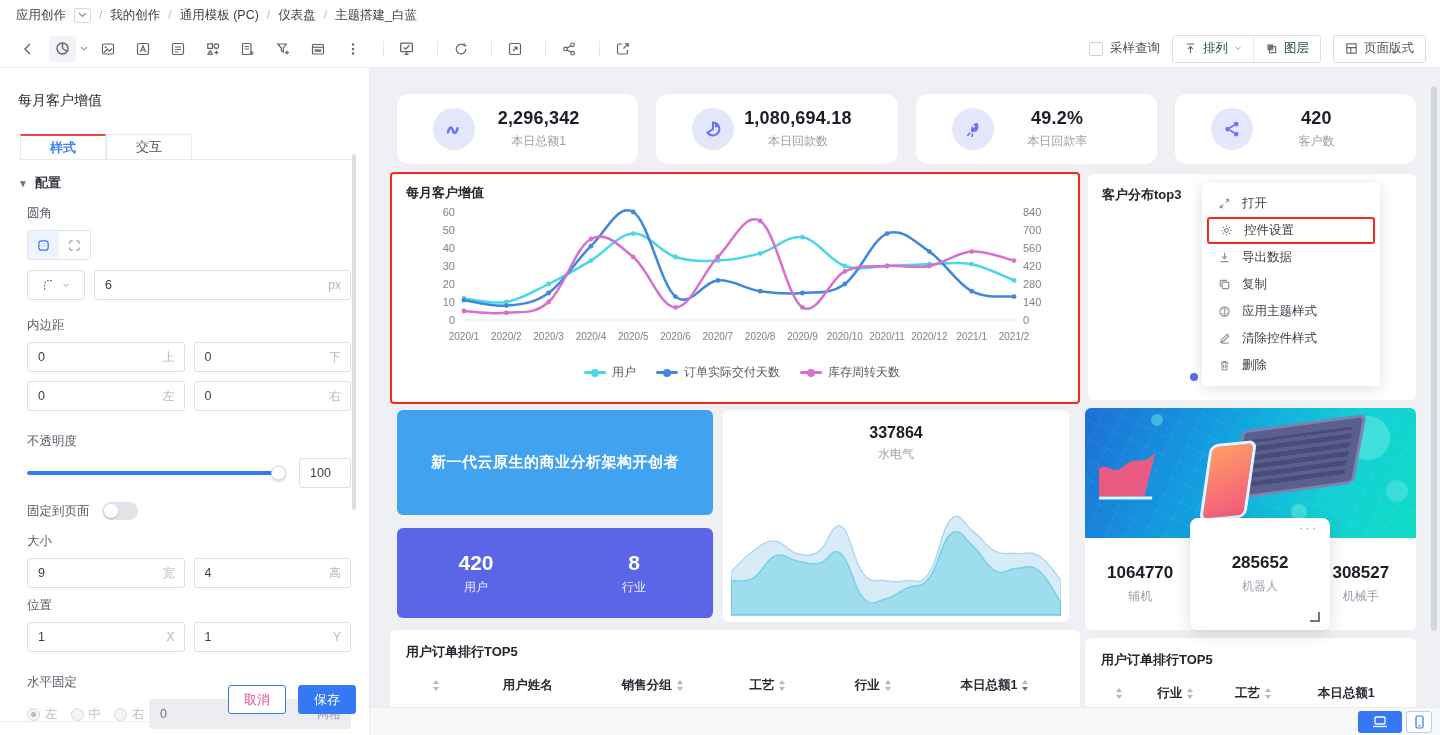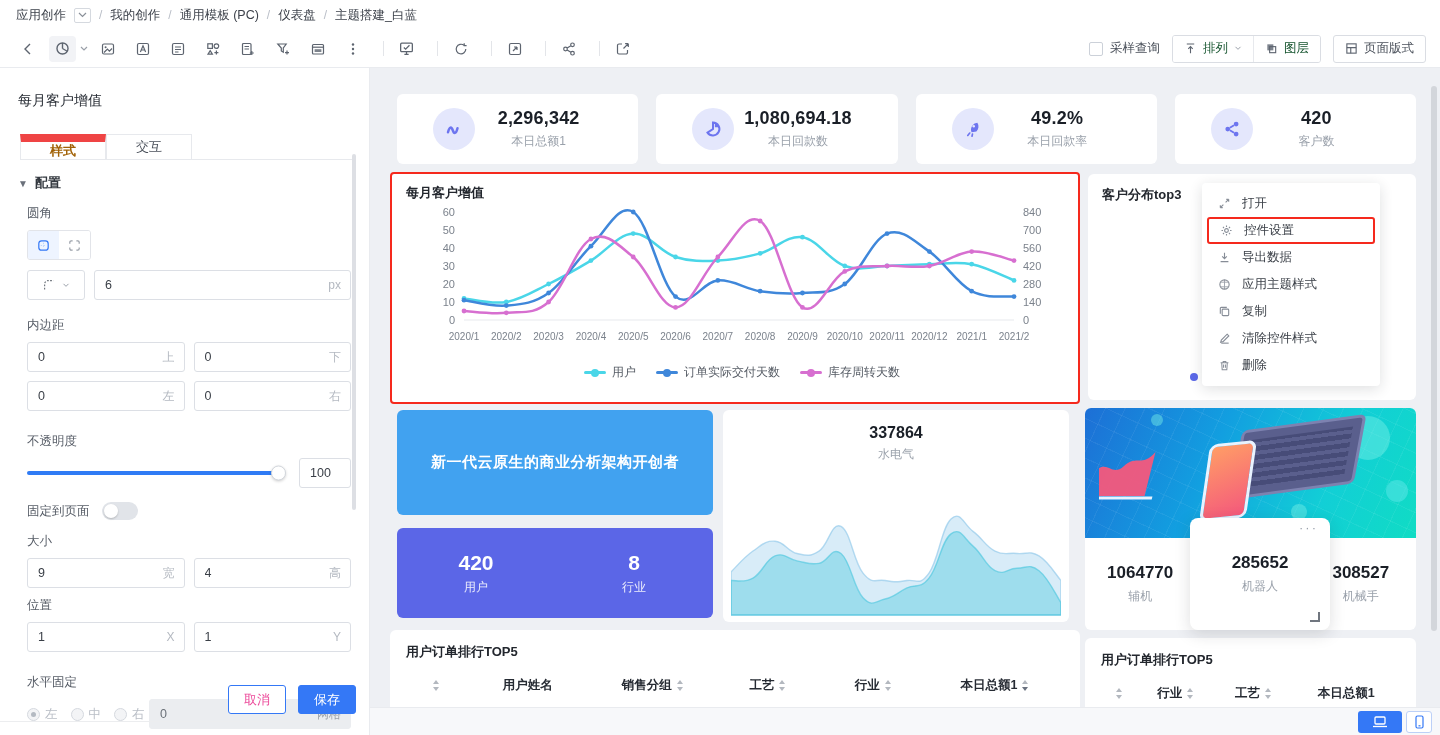--- a/index.html
+++ b/index.html
@@ -21,21 +21,21 @@
 .seg-group{display:flex;border:1px solid #dadde3;border-radius:3px;overflow:hidden;background:#fff}
 .seg-btn{display:flex;align-items:center;gap:6px;height:26px;padding:0 11px;font-size:12.5px;color:#14532d;background:#fff}
 .seg-btn+.seg-btn{border-left:1px solid #e7e9ed}
 .solo-btn{display:flex;align-items:center;gap:6px;height:28px;padding:0 11px;font-size:12.5px;color:#4b515b;border:1px solid #dadde3;border-radius:3px;background:#fff}
 
 .workspace{display:flex;height:667px}
 .left-panel{width:370px;flex:none;background:#fff;border-right:1px solid #e9ebef;position:relative;padding-top:24px}
 .panel-title{padding:0 18px;font-size:14px;color:#262b33}
 .tabs{display:flex;margin:24px 0 0 20px;width:332px;border-bottom:1px solid #e7e9ed}
 .tab{width:86px;height:25px;display:flex;align-items:center;justify-content:center;font-size:13px;color:#4b515b;border:1px solid #e7e9ed;border-bottom:none;background:#fff}
-.tab.active{border-top:8px solid #ef4444;font-weight:bold;color:#a16207}
+.tab.active{border-top:2px solid #ef4444;font-weight:bold;color:#3b82f6}
 .section{padding:13px 18px 0 27px}
 .lbl{display:block;font-size:12.5px;color:#565c66;margin-bottom:8px}
 .cfg-head{display:flex;align-items:center;gap:7px;padding:14px 0 0 18px;font-size:13px;font-weight:bold;color:#33383f}
 .cfg-head .chev{color:#6a707a;font-size:10px}
 .row{display:flex;gap:9px;margin-bottom:9px}
 .field{position:relative;flex:1;height:30px;border:1px solid #dcdfe5;border-radius:3px;background:#fff}
 .field input{width:100%;height:100%;border:none;outline:none;background:transparent;padding:0 30px 0 10px;font-size:12.5px;color:#3a3f47;font-family:inherit}
 .field .suffix{position:absolute;right:9px;top:50%;transform:translateY(-50%);font-size:12px;color:#b4b9c1}
 .field.disabled{background:#ebedf0;border-color:#ebedf0}
 .field.disabled input{color:#6a7078}
@@ -62,21 +62,21 @@
 .panel-scrollbar{position:absolute;left:352px;top:86px;width:4px;height:356px;background:#dddfe4;border-radius:2px}
 .panel-footer{position:absolute;right:13px;bottom:21px;display:flex;gap:12px}
 .btn{height:29px;padding:0 15px;border-radius:3px;font-size:13px;display:flex;align-items:center;justify-content:center;cursor:default}
 .btn.cancel{border:1px solid #3478f6;color:#ec4899;background:#fff}
 .btn.save{background:#3478f6;color:#fff;border:1px solid #3478f6}
 .panel-footer-line{position:absolute;left:0;bottom:13px;width:345px;border-bottom:1px solid #ecedef}
 
 .canvas{position:relative;flex:1;background:#eef0f4;overflow:hidden}
 .widget{position:absolute;background:#fff;border-radius:6px}
 .kpi-row{position:absolute;left:27px;top:26px;width:1019px;height:70px;display:flex;gap:18px}
-.kpi-card{flex:1;background:#fff;border-radius:6px;display:flex;align-items:center;padding-left:36px}
+.kpi-card{flex:1;background:#fff;border-radius:12px;display:flex;align-items:center;padding-left:36px}
 .kpi-icon{width:42px;height:42px;border-radius:50%;background:#e4e7fc;display:flex;align-items:center;justify-content:center;flex:none}
 .kpi-text{flex:1;text-align:center;padding-right:36px}
 .kpi-value{font-size:18px;font-weight:bold;color:#1a1f27;letter-spacing:.2px}
 .kpi-label{font-size:12px;color:#9aa1ab;margin-top:4px}
 .line-widget{left:20px;top:104px;width:690px;height:232px;border:2px solid #f5291d;border-radius:4px;padding:10px 0 0 14px;background:#fff}
 .widget-title{font-size:13px;font-weight:bold;color:#23272e}
 .chart-legend{display:flex;justify-content:center;gap:20px;margin-top:2px;font-size:12px;color:#555b64}
 .lg-item{display:flex;align-items:center;gap:6px}
 .lg-marker{position:relative;width:22px;height:8px;flex:none}
 .lg-marker .line{position:absolute;left:0;right:0;top:2.5px;height:3px;border-radius:2px}
@@ -600,34 +600,34 @@
         <span class="mi">
             <svg width="13" height="13" viewBox="0 0 14 14">
               <path d="M7 2v6M4.5 5.8L7 8.3l2.5-2.5M2.8 11.5h8.4" fill="none" stroke="currentColor" stroke-width="1.2"></path>
             </svg>
           </span>
         <span>导出数据</span>
       </div>
       <div class="menu-item">
         <span class="mi">
             <svg width="13" height="13" viewBox="0 0 14 14">
-              <circle cx="7" cy="7" r="5" fill="none" stroke="currentColor" stroke-width="1.2"></circle>
-              <path d="M7 2v10M2.7 4.5h8.6M2.7 9.5h8.6" stroke="currentColor" stroke-width="1" opacity=".8"></path>
-            </svg>
-          </span>
-        <span>应用主题样式</span>
+              <rect x="4.5" y="4.5" width="7" height="7" rx="1" fill="none" stroke="currentColor" stroke-width="1.2"></rect>
+              <path d="M9.5 2.5h-6a1 1 0 0 0-1 1v6" fill="none" stroke="currentColor" stroke-width="1.2"></path>
+            </svg>
+          </span>
+        <span>复制</span>
       </div>
       <div class="menu-item">
         <span class="mi">
             <svg width="13" height="13" viewBox="0 0 14 14">
-              <rect x="4.5" y="4.5" width="7" height="7" rx="1" fill="none" stroke="currentColor" stroke-width="1.2"></rect>
-              <path d="M9.5 2.5h-6a1 1 0 0 0-1 1v6" fill="none" stroke="currentColor" stroke-width="1.2"></path>
-            </svg>
-          </span>
-        <span>复制</span>
+              <circle cx="7" cy="7" r="5" fill="none" stroke="currentColor" stroke-width="1.2"></circle>
+              <path d="M7 2v10M2.7 4.5h8.6M2.7 9.5h8.6" stroke="currentColor" stroke-width="1" opacity=".8"></path>
+            </svg>
+          </span>
+        <span>应用主题样式</span>
       </div>
       <div class="menu-item">
         <span class="mi">
             <svg width="13" height="13" viewBox="0 0 14 14">
               <path d="M9.8 2.4l1.8 1.8-6.2 6.2-2.5.7.7-2.5z" fill="none" stroke="currentColor" stroke-width="1.2"></path>
               <path d="M3.5 12h8" stroke="currentColor" stroke-width="1.2"></path>
             </svg>
           </span>
         <span>清除控件样式</span>
       </div>

